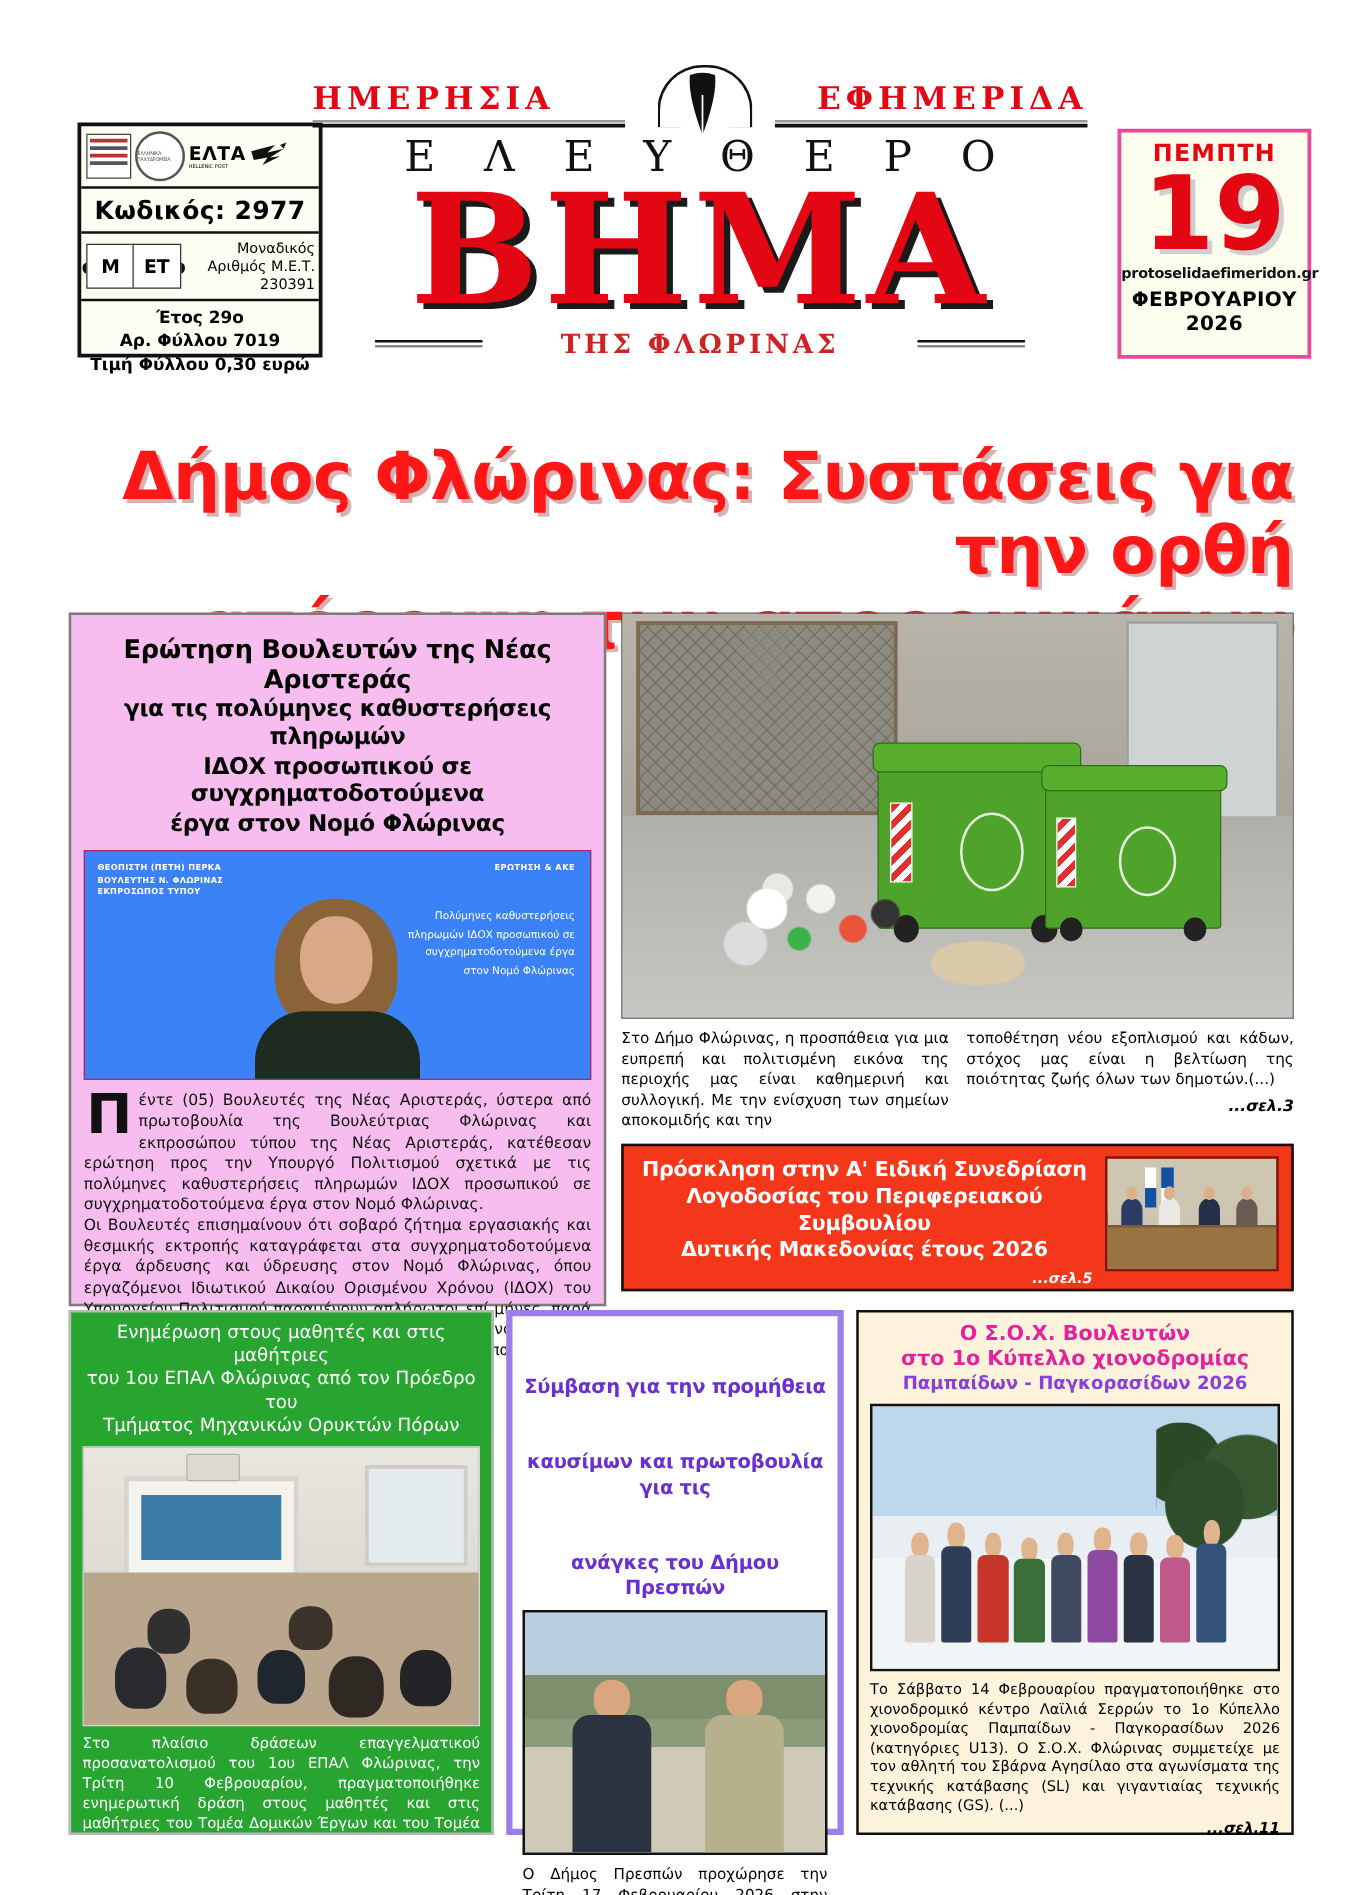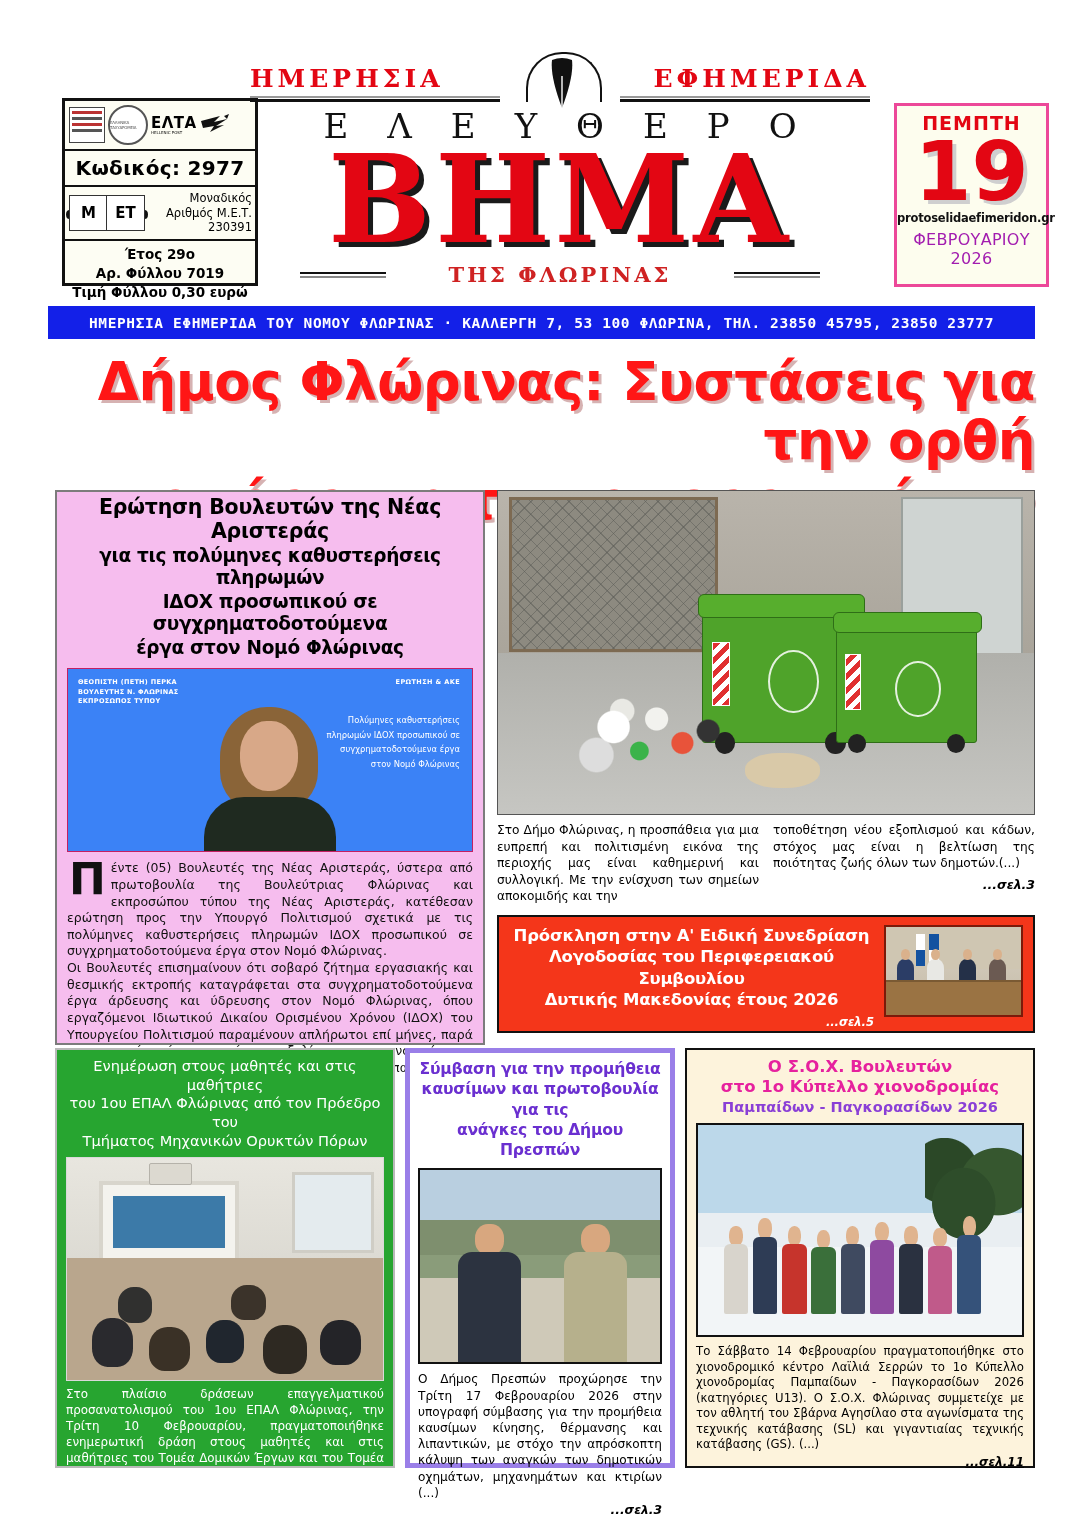--- a/index.html
+++ b/index.html
@@ -88,21 +88,21 @@
   .tf-rule i{display:block;height:2px;background:#888;margin-top:2px;}
 
   
   .date-box{
     position:absolute;right:34px;top:103px;width:155px;height:184px;
     border:3px solid #ec4899;background:#fdfdee;box-sizing:border-box;text-align:center;
   }
   .d-day{margin-top:6px;font-weight:bold;font-size:19px;color:#e30613;letter-spacing:1px;}
   .d-num{font-weight:bold;font-size:82px;line-height:.92;color:#e30613;text-shadow:4px 4px 0 #cfcfcf;}
   .d-site{font-weight:bold;font-size:11.5px;color:#111;margin-top:2px;letter-spacing:-.2px;}
-  .d-month{font-weight:normal;font-size:16px;color:#a21caf;margin-top:5px;letter-spacing:.3px;}
+  .d-month{font-weight:bold;font-size:16px;color:#000000;margin-top:5px;letter-spacing:.3px;}
 
   
   .blue-bar{
     position:absolute;left:48px;top:306px;width:987px;height:33px;background:#1320e8;
     display:flex;align-items:center;justify-content:center;
   }
   .blue-bar span{
     color:#fff;font-weight:bold;font-size:14.5px;letter-spacing:.6px;
     font-family:"DejaVu Sans Mono","Liberation Mono",monospace;
   }
@@ -113,21 +113,21 @@
     font-weight:bold;font-size:53px;line-height:1.12;color:#ff1616;
     text-shadow:3px 3px 0 rgba(120,0,0,.30);
     letter-spacing:-.4px;
   }
 
   
   
   .box{position:absolute;box-sizing:border-box;}
   .pink-box{
     left:55px;top:490px;width:430px;height:555px;
-    background:#f6bdee;border:2px solid #7c7c7c;padding:4px 10px;
+    background:#f6bdee;border:2px solid #7c7c7c;padding:16px 10px;
   }
   .pink-h1{font-weight:bold;font-size:20.5px;text-align:center;line-height:1.16;letter-spacing:-.2px;}
   .pink-h2{font-weight:bold;font-size:18.5px;text-align:center;line-height:1.22;letter-spacing:-.3px;margin-top:1px;}
   .pink-figure{
     margin:9px 0 8px 0;height:182px;background:#3b82f6;border:1px solid #c41f63;position:relative;overflow:hidden;
   }
   .fig-name{position:absolute;left:10px;top:9px;font-size:6.5px;font-weight:bold;color:#fff;letter-spacing:.3px;line-height:1.45;}
   .fig-tag{position:absolute;right:12px;top:9px;font-size:6.5px;font-weight:bold;color:#fff;letter-spacing:.4px;}
   .fig-quote{position:absolute;right:12px;top:44px;width:135px;text-align:right;font-size:8.4px;color:#fff;line-height:1.72;}
   .fig-person{position:absolute;left:128px;bottom:0;width:150px;height:150px;}
@@ -214,21 +214,21 @@
   .gp-proj{position:absolute;left:26%;top:2%;width:13%;height:9%;background:#dcd9d0;border:1px solid #b5b2aa;border-radius:2px;}
   .gp-win{position:absolute;right:3%;top:6%;width:24%;height:34%;background:#e4ebee;border:3px solid #cfcdc5;}
   .gp-floor{position:absolute;left:0;bottom:0;width:100%;height:55%;background:#b9a68d;}
   .head{position:absolute;border-radius:45% 45% 38% 38%;}
   .green-body{color:#fff;font-size:11.9px;line-height:1.33;text-align:justify;}
 
   
   .purple-box{
     left:405px;top:1048px;width:270px;height:420px;background:#fff;border:5px solid #9a7fe8;padding:6px 8px;
   }
-  .purple-title{color:#6a2fd0;font-weight:bold;font-size:15.6px;line-height:1.3;text-align:center;letter-spacing:-.2px;}
+  .purple-title{color:#6a2fd0;font-weight:bold;font-size:15.6px;line-height:1.3;text-align:center;letter-spacing:-.2px;margin-top:40px;}
   .purple-photo{
     margin:8px 0 7px 0;height:192px;border:2px solid #111;overflow:hidden;position:relative;
     background:linear-gradient(#b9cfe0 0 38%,#8a9c7a 38% 56%,#cfc9b8 56% 100%);
   }
   .pp-mtn{position:absolute;left:0;top:26%;width:100%;height:18%;background:#7e8f6e;}
   .pp-man{position:absolute;bottom:0;width:30%;height:72%;}
   .pp-man.m1{left:14%;}
   .pp-man.m2{right:12%;}
   .pp-man .h{position:absolute;left:30%;top:0;width:40%;height:22%;background:#d8a77f;border-radius:45%;}
   .pp-man .t{position:absolute;left:6%;top:20%;width:88%;height:80%;border-radius:14px 14px 0 0;}
@@ -345,23 +345,20 @@
     </div>
 
     <div class="date-box">
       <div class="d-day">ΠΕΜΠΤΗ</div>
       <div class="d-num">19</div>
       <div class="d-site">protoselidaefimeridon.gr</div>
       <div class="d-month">ΦΕΒΡΟΥΑΡΙΟΥ 2026</div>
     </div>
   </div>
 
-  <div class="blue-bar">
-    <span>ΗΜΕΡΗΣΙΑ ΕΦΗΜΕΡΙΔΑ ΤΟΥ ΝΟΜΟΥ ΦΛΩΡΙΝΑΣ · ΚΑΛΛΕΡΓΗ 7, 53 100 ΦΛΩΡΙΝΑ, ΤΗΛ. 23850 45795,  23850 23777</span>
-  </div>
 
   <div class="main-headline">
     <div>Δήμος Φλώρινας: Συστάσεις για την ορθή</div>
     <div>απόρριψη των απορριμμάτων</div>
   </div>
 
   <div class="box pink-box">
     <div class="pink-h1">Ερώτηση Βουλευτών της Νέας Αριστεράς</div>
     <div class="pink-h2">για τις πολύμηνες καθυστερήσεις πληρωμών</div>
     <div class="pink-h2">ΙΔΟΧ προσωπικού σε συγχρηματοδοτούμενα</div>

